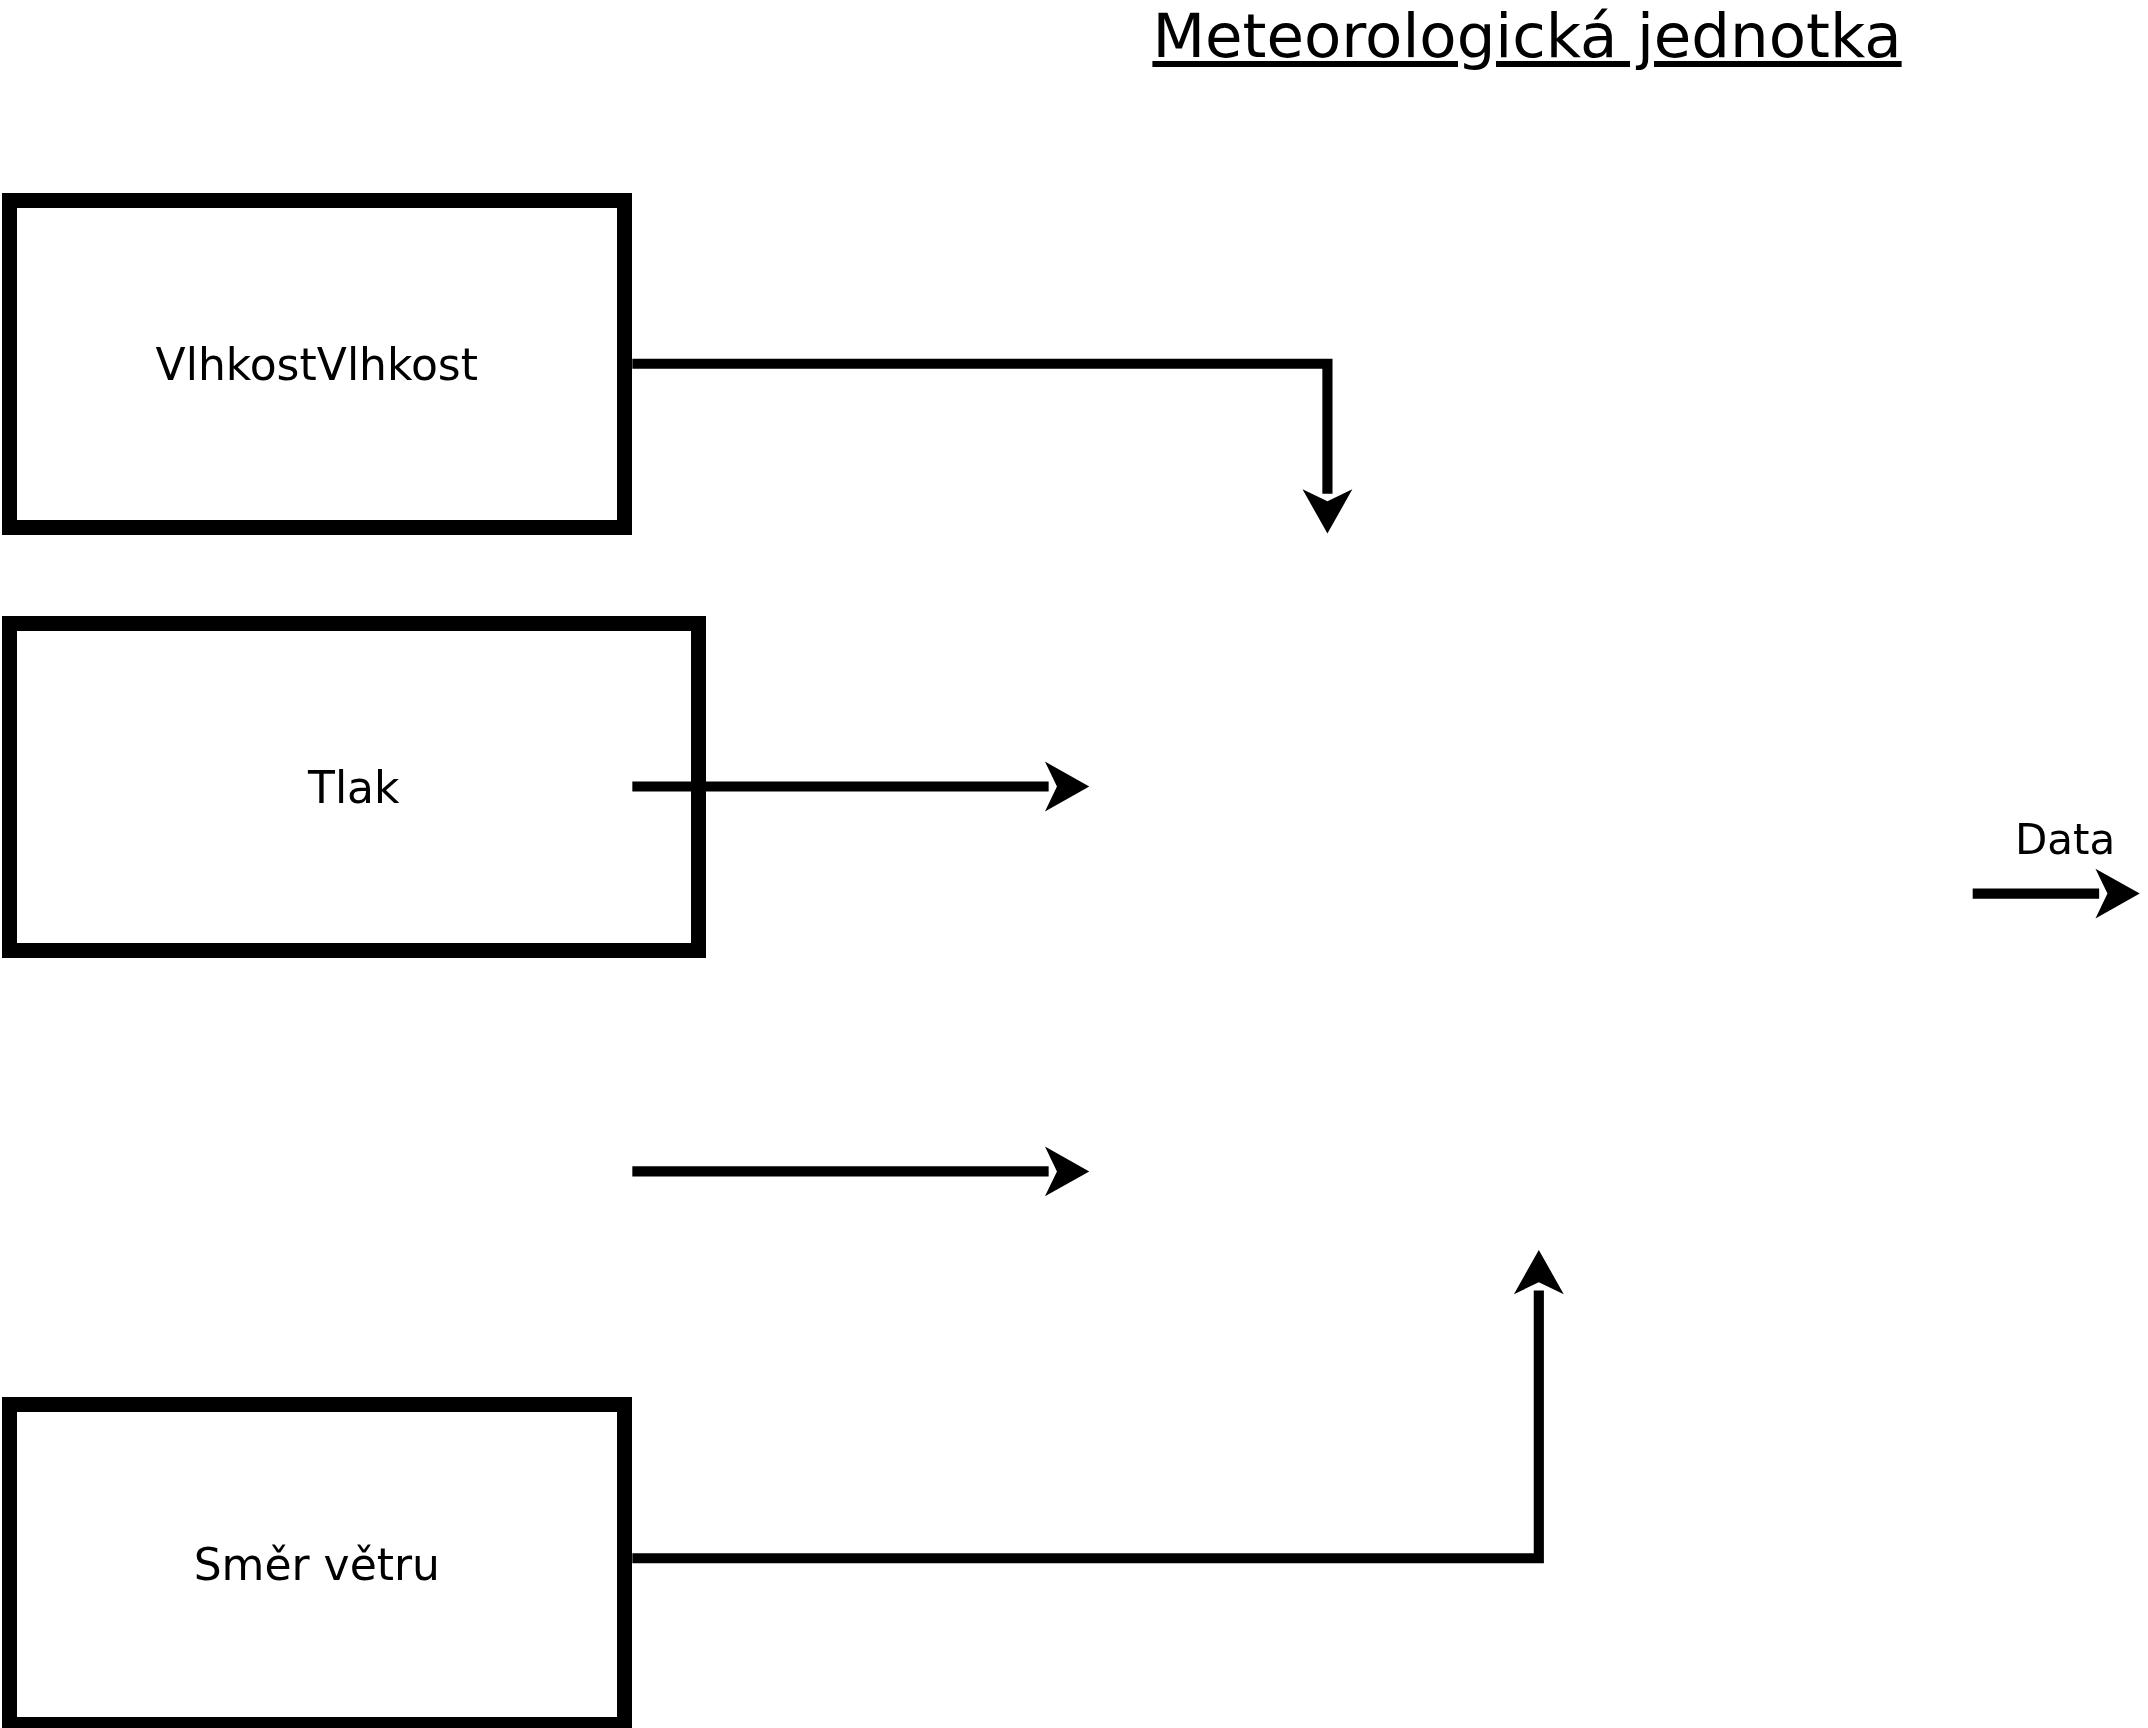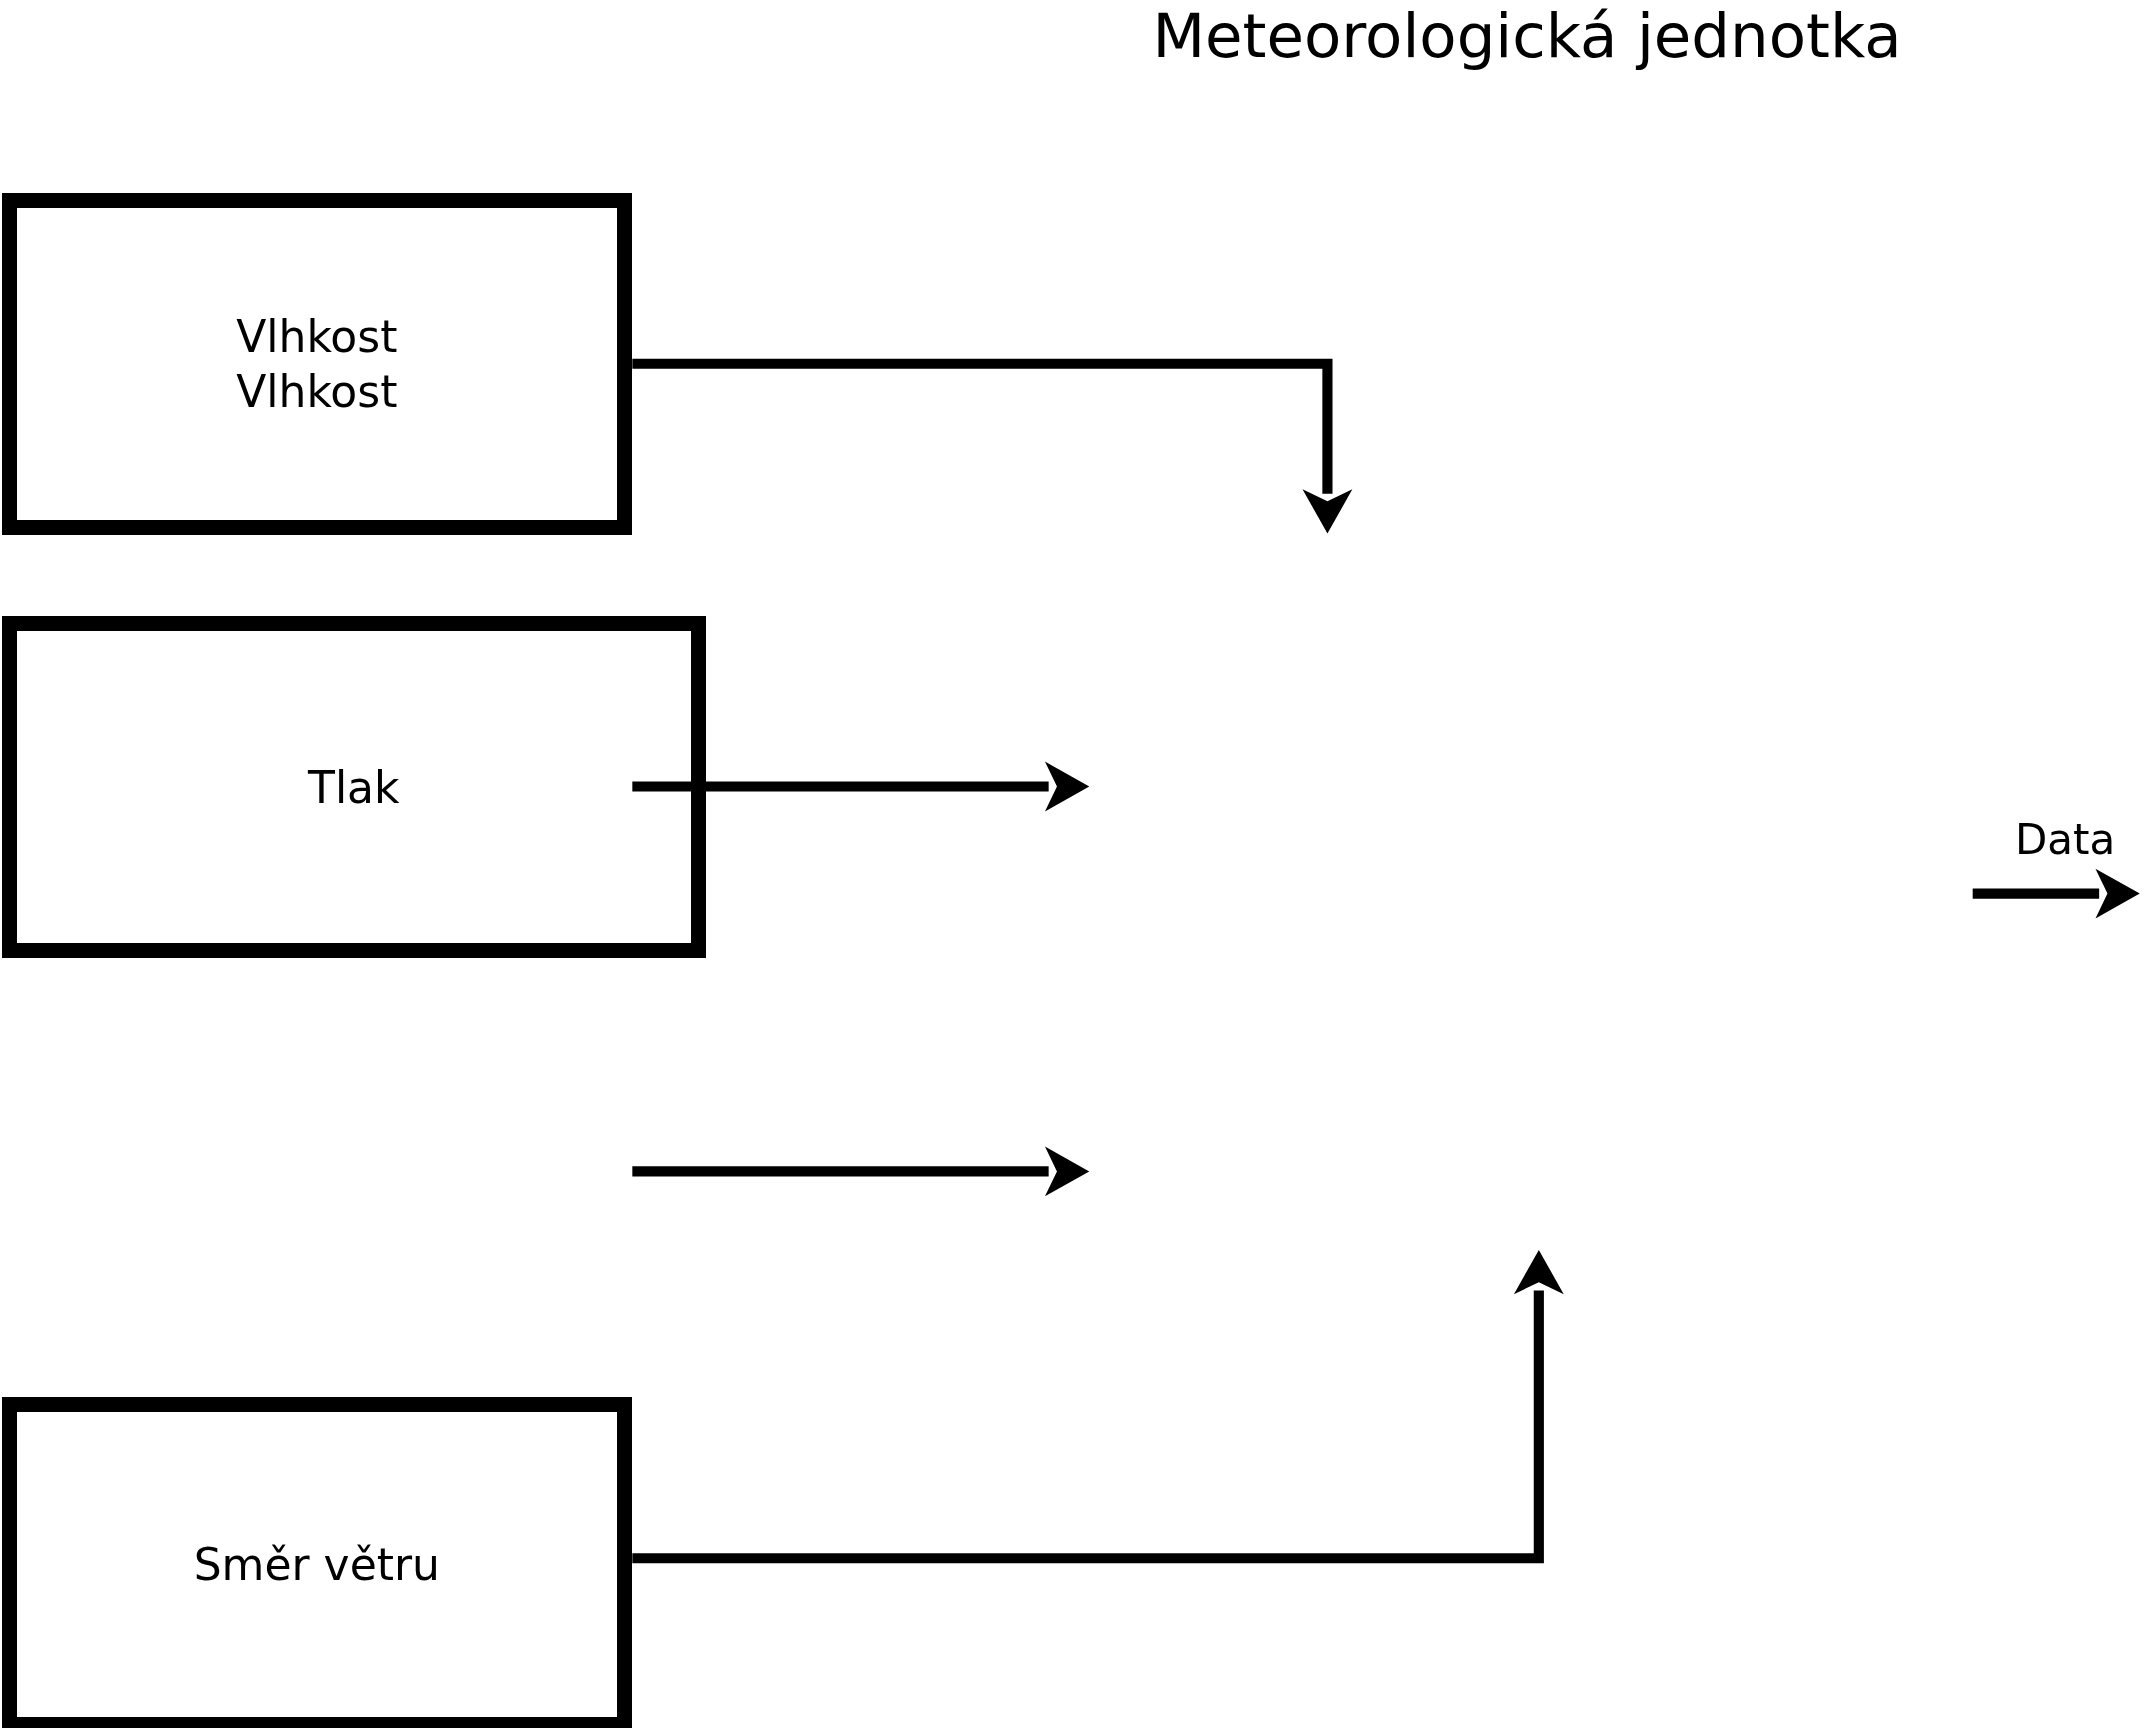--- a/index.html
+++ b/index.html
@@ -18,28 +18,29 @@
   }
   .diagram-title {
     position: absolute;
     left: 1144px;
     top: 1.8px;
     width: 766px;
     text-align: center;
     font-size: 61px;
     line-height: 1.1;
     white-space: nowrap;
+    text-decoration: underline;
   }
   .node {
     position: absolute;
     box-sizing: border-box;
     border: 15.7px solid #000000;
     background: #ffffff;
     display: flex;
-    flex-direction: column;
+    flex-direction: row;
     align-items: center;
     justify-content: center;
     font-size: 44px;
     line-height: 55px;
     text-align: center;
   }
   .node span { display: block; white-space: nowrap; }
   #box-vlhkost-teplota { left: 1.8px;    top: 193px;  width: 630px; height: 342px; }
   #box-tlak            { left: 1.8px;    top: 616px;  width: 704px; height: 342px; }
   #box-rychlost-vetru  { left: 1.8px;    top: 1001px; width: 630px; height: 344px; }

